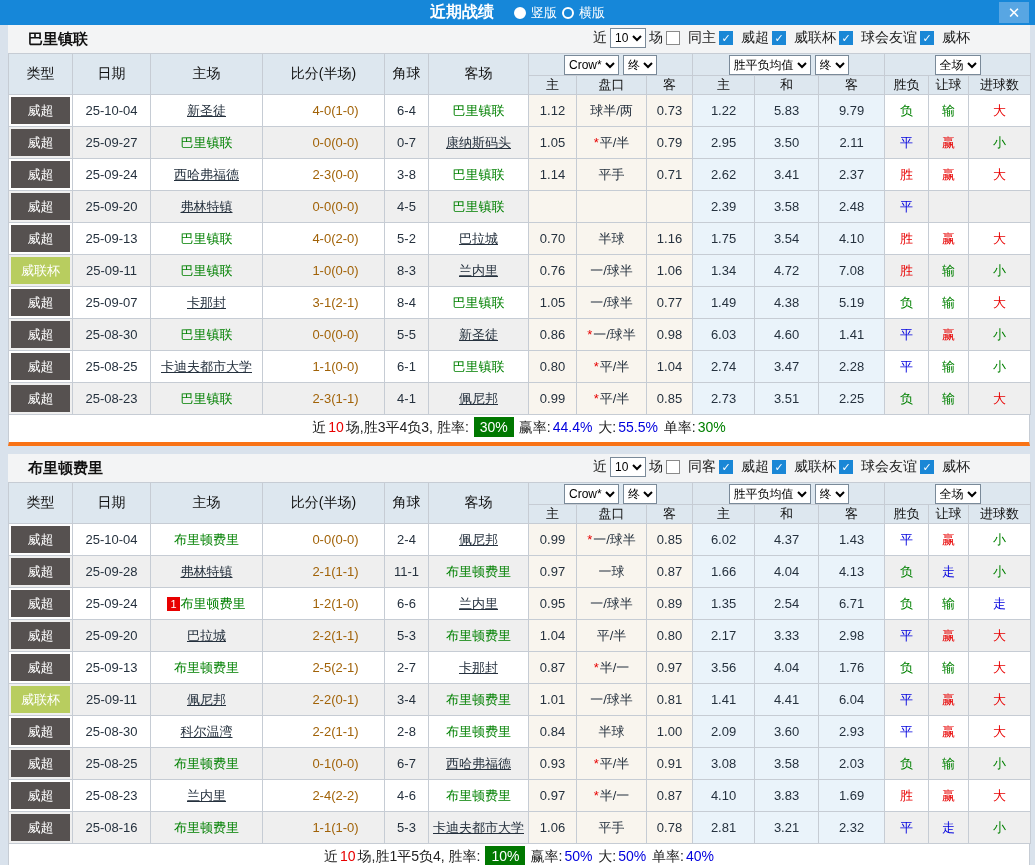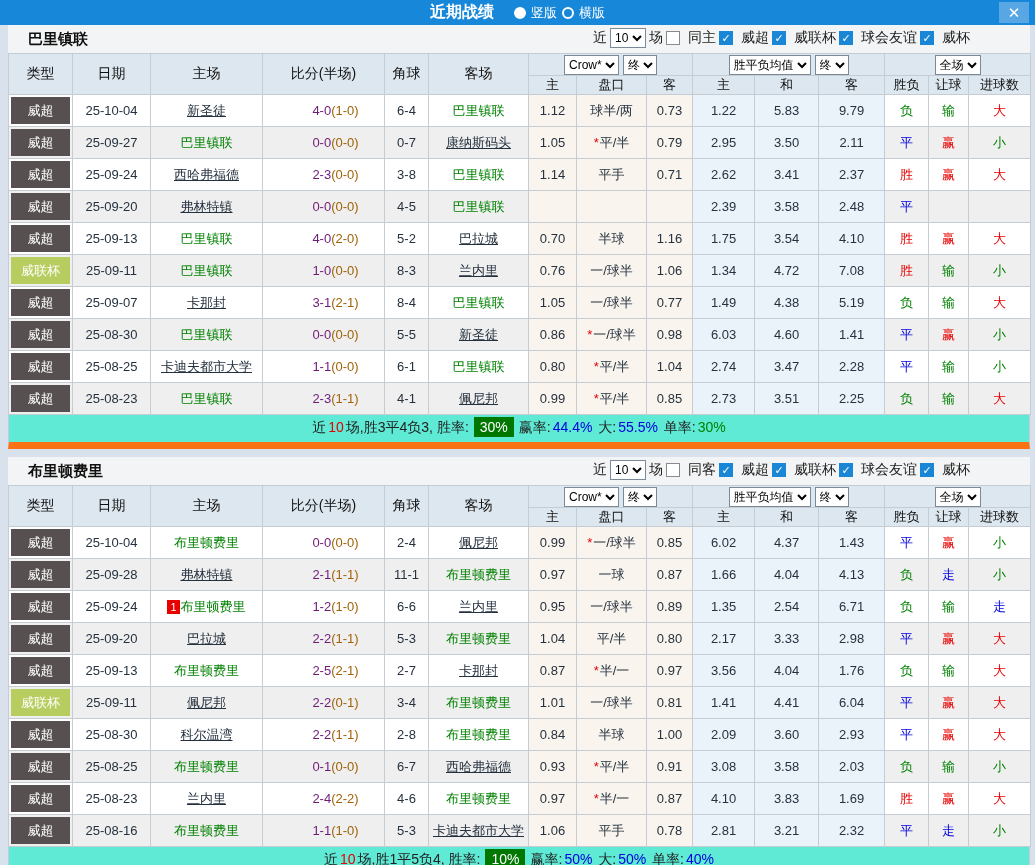--- a/index.html
+++ b/index.html
@@ -43,30 +43,30 @@
   thead select { font-size:12px; height:20px; border:1px solid #7a8a99; background:#fff; margin:0 2px; }
   tbody td { height:32px; color:#25313e; }
   tr.even td { background:#efefef; }
   td.col-odds { background:#f9f5ee !important; }
   td.col-avg  { background:#eaf3fa !important; }
   .badge { display:block; margin:2px; height:27px; line-height:27px; color:#fff; font-size:13px; }
   .badge-super { background:#565150; }
   .badge-cup   { background:#b8cd5f; }
   .team-self { color:#008000; }
   .team-norm { color:#25313e;text-decoration:underline; }
-  .ft { color:#701a75;margin-left:24px; }
+  .ft { color:#a16207;margin-left:24px; }
   .ht { color:#a16207; }
   .star { color:#e80000; margin-right:1px; }
   .num1 { display:inline-block; background:#e80000; color:#fff; font-size:11px;
     padding:0 3px; margin-right:1px; line-height:14px; }
 
   
-  .summary { margin-left:8px; width:1022px; background:#5eead4; text-align:center;
+  .summary { margin-left:8px; width:1022px; background:#ffffff; text-align:center;
     font-size:14px; color:#222; padding:4px 0 5px 0;
-    border-left:1px solid #c6ccd4; border-right:1px solid #c6ccd4; border-bottom:7px solid #f97316; }
+    border-left:1px solid #c6ccd4; border-right:1px solid #c6ccd4; border-bottom:4px solid #f97316; }
   .summary span { margin:0 1px; }
   .rate-badge { background:#007800; color:#fff; padding:2px 6px; margin:0 4px !important; }
 
   .gap { height:8px; }
 </style>
 </head>
 <body>
 
 <div class="titlebar">
   <span class="title">近期战绩</span>

